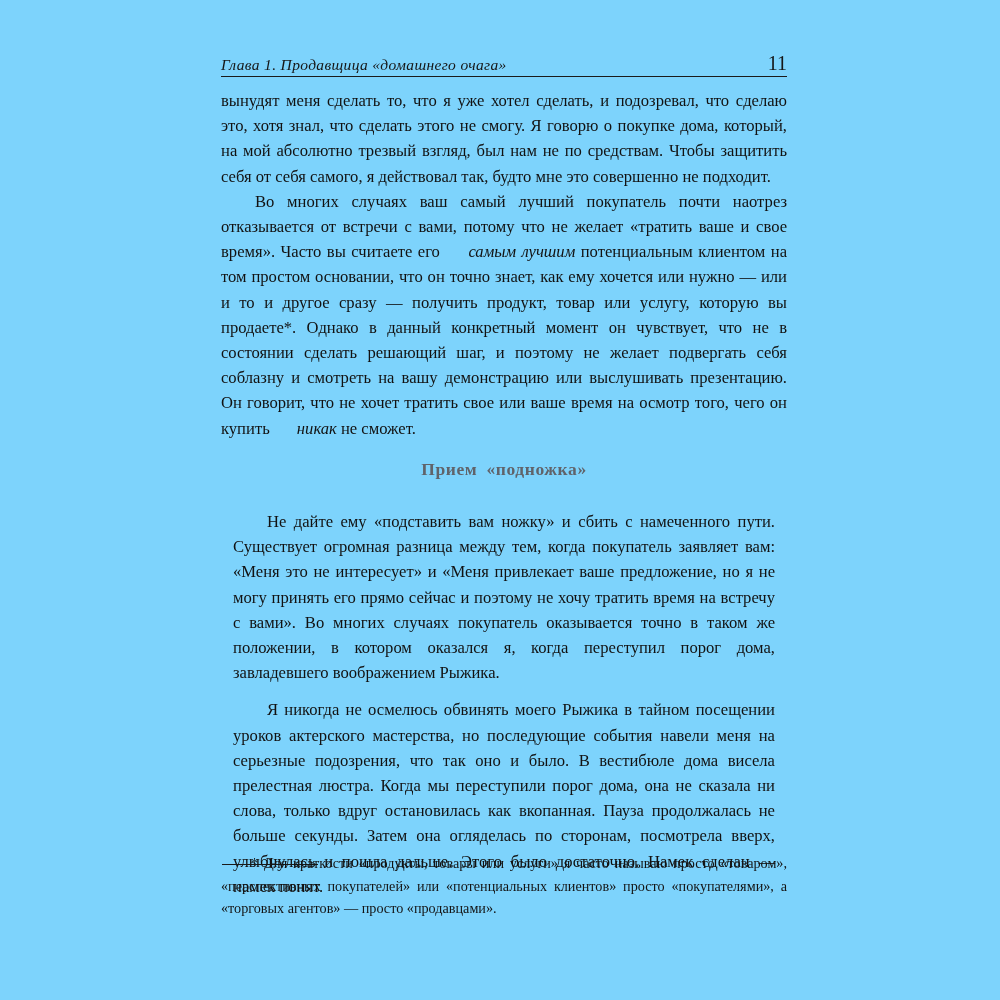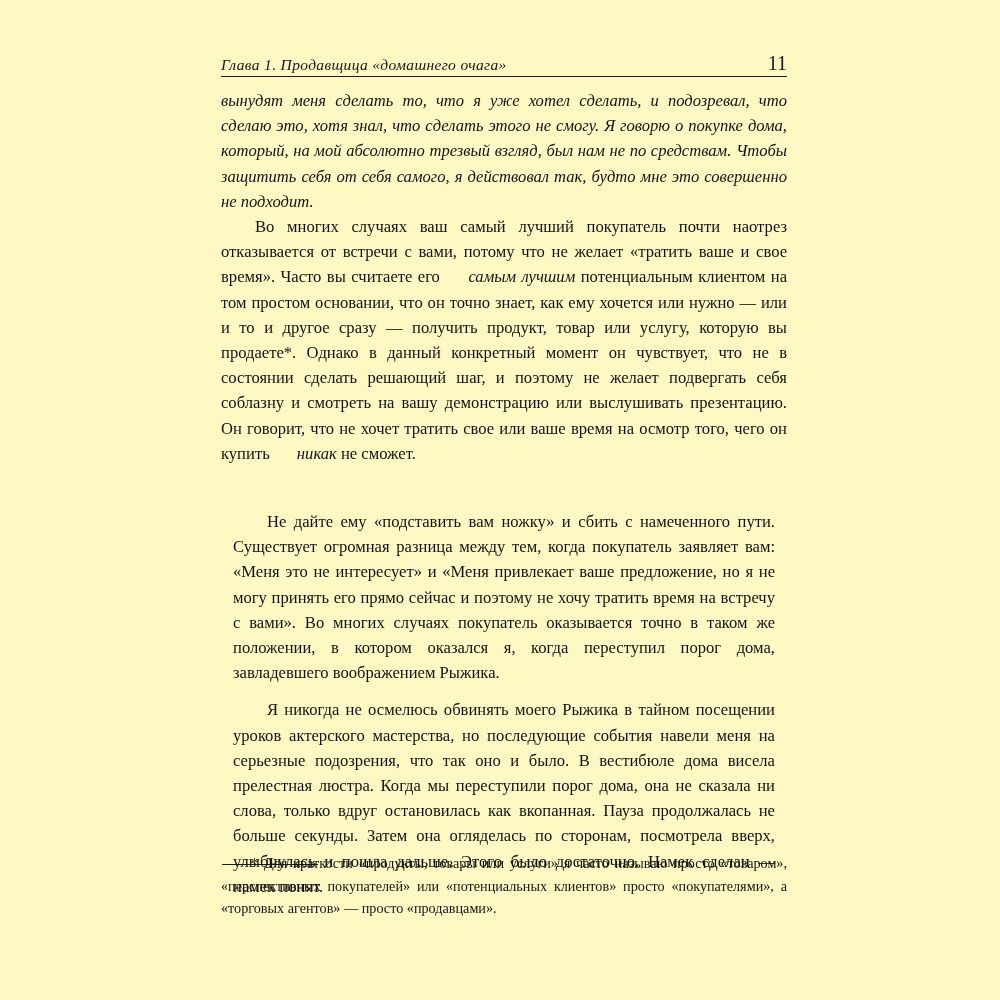--- a/index.html
+++ b/index.html
@@ -16,21 +16,21 @@
     color: #111111;
     -webkit-font-smoothing: antialiased;
   }
 
   .page {
     position: absolute;
     left: 0;
     top: 0;
     width: 1000px;
     height: 1000px;
-    background: #fef9c3;
+    background: #7dd3fc;
   }
 
   
   .running-head {
     position: absolute;
     left: 221px;
     top: 52px;
     width: 566px;
     display: flex;
     align-items: baseline;
@@ -69,21 +69,20 @@
     text-justify: inter-word;
     color: #121212;
     hyphens: manual;
   }
   .body-text p {
     margin: 0;
     text-indent: 34px;
   }
   .body-text p.no-indent {
     text-indent: 0;
-    font-style: italic;
   }
   .body-text i {
     font-style: italic;
     margin-left: 23px;
   }
 
   
   .section-heading {
     position: absolute;
     left: 221px;
@@ -149,20 +148,21 @@
     <span class="running-head-title">Глава 1. Продавщица «домашнего очага»</span>
     <span class="running-head-folio">11</span>
   </div>
   <div class="head-rule"></div>
 
   <div class="body-text">
     <p class="no-indent">вынудят меня сделать то, что я уже хотел сделать, и подозревал, что сделаю это, хотя знал, что сделать этого не смогу. Я говорю о покупке дома, который, на мой абсолютно трезвый взгляд, был нам не по средствам. Чтобы защитить себя от себя самого, я действовал так, будто мне это совершенно не подходит.</p>
     <p><span>Во многих случаях ваш самый лучший покупатель почти наотрез отказывается от встречи с вами, потому что не желает «тратить ваше и свое время». Часто вы считаете его </span><i>самым лучшим</i><span> потенциальным клиентом на том простом основании, что он точно знает, как ему хочется или нужно — или и то и другое сразу — получить продукт, товар или услугу, которую вы продаете*. Однако в данный конкретный момент он чувствует, что не в состоянии сделать решающий шаг, и поэтому не желает подвергать себя соблазну и смотреть на вашу демонстрацию или выслушивать презентацию. Он говорит, что не хочет тратить свое или ваше время на осмотр того, чего он купить </span><i>никак</i><span> не сможет.</span></p>
   </div>
 
+  <div class="section-heading"><span>Прием</span><span class="gap"></span><span>«подножка»</span></div>
 
   <div class="body-text-2">
     <p>Не дайте ему «подставить вам ножку» и сбить с намеченного пути. Существует огромная разница между тем, когда покупатель заявляет вам: «Меня это не интересует» и «Меня привлекает ваше предложение, но я не могу принять его прямо сейчас и поэтому не хочу тратить время на встречу с вами». Во многих случаях покупатель оказывается точно в таком же положении, в котором оказался я, когда переступил порог дома, завладевшего воображением Рыжика.</p>
     <p>Я никогда не осмелюсь обвинять моего Рыжика в тайном посещении уроков актерского мастерства, но последующие события навели меня на серьезные подозрения, что так оно и было. В вестибюле дома висела прелестная люстра. Когда мы переступили порог дома, она не сказала ни слова, только вдруг остановилась как вкопанная. Пауза продолжалась не больше секунды. Затем она огляделась по сторонам, посмотрела вверх, улыбнулась и пошла дальше. Этого было достаточно. Намек сделан — намек понят.</p>
   </div>
 
   <div class="footnote-rule"></div>
   <div class="footnote">
     <p>* Для краткости «продукты, товары или услуги» я часто называю просто «товаром», «перспективных покупателей» или «потенциальных клиентов» просто «покупателями», а «торговых агентов» — просто «продавцами».</p>
   </div>

